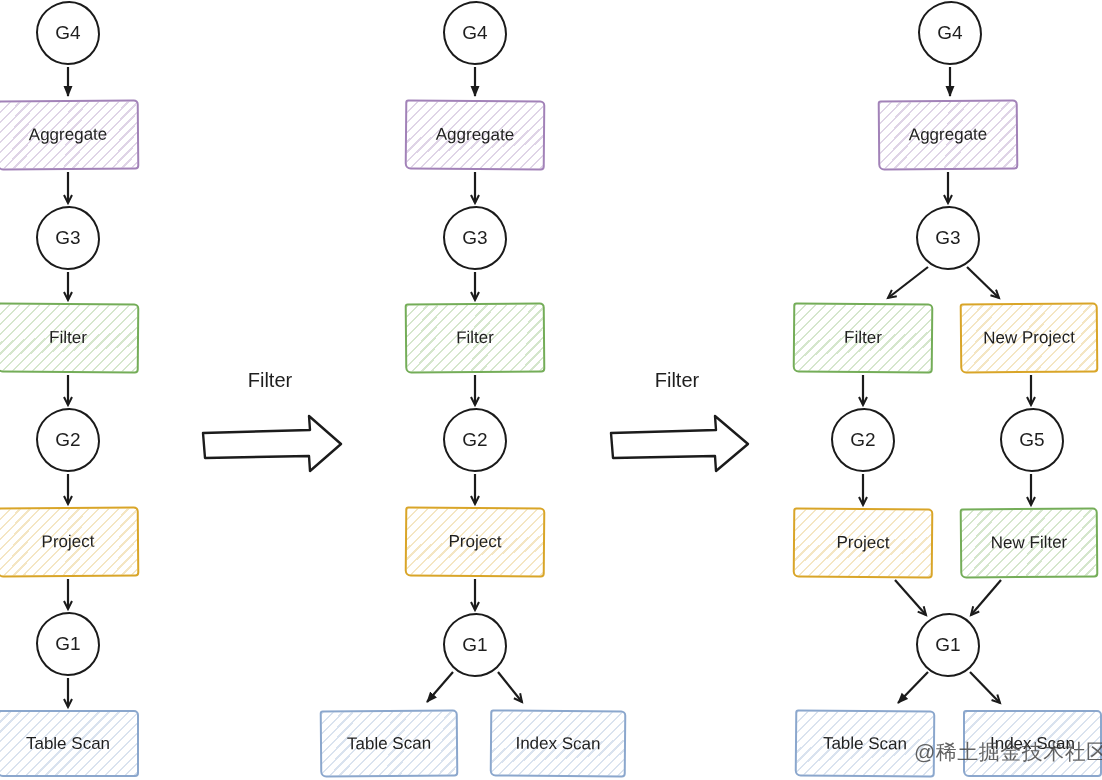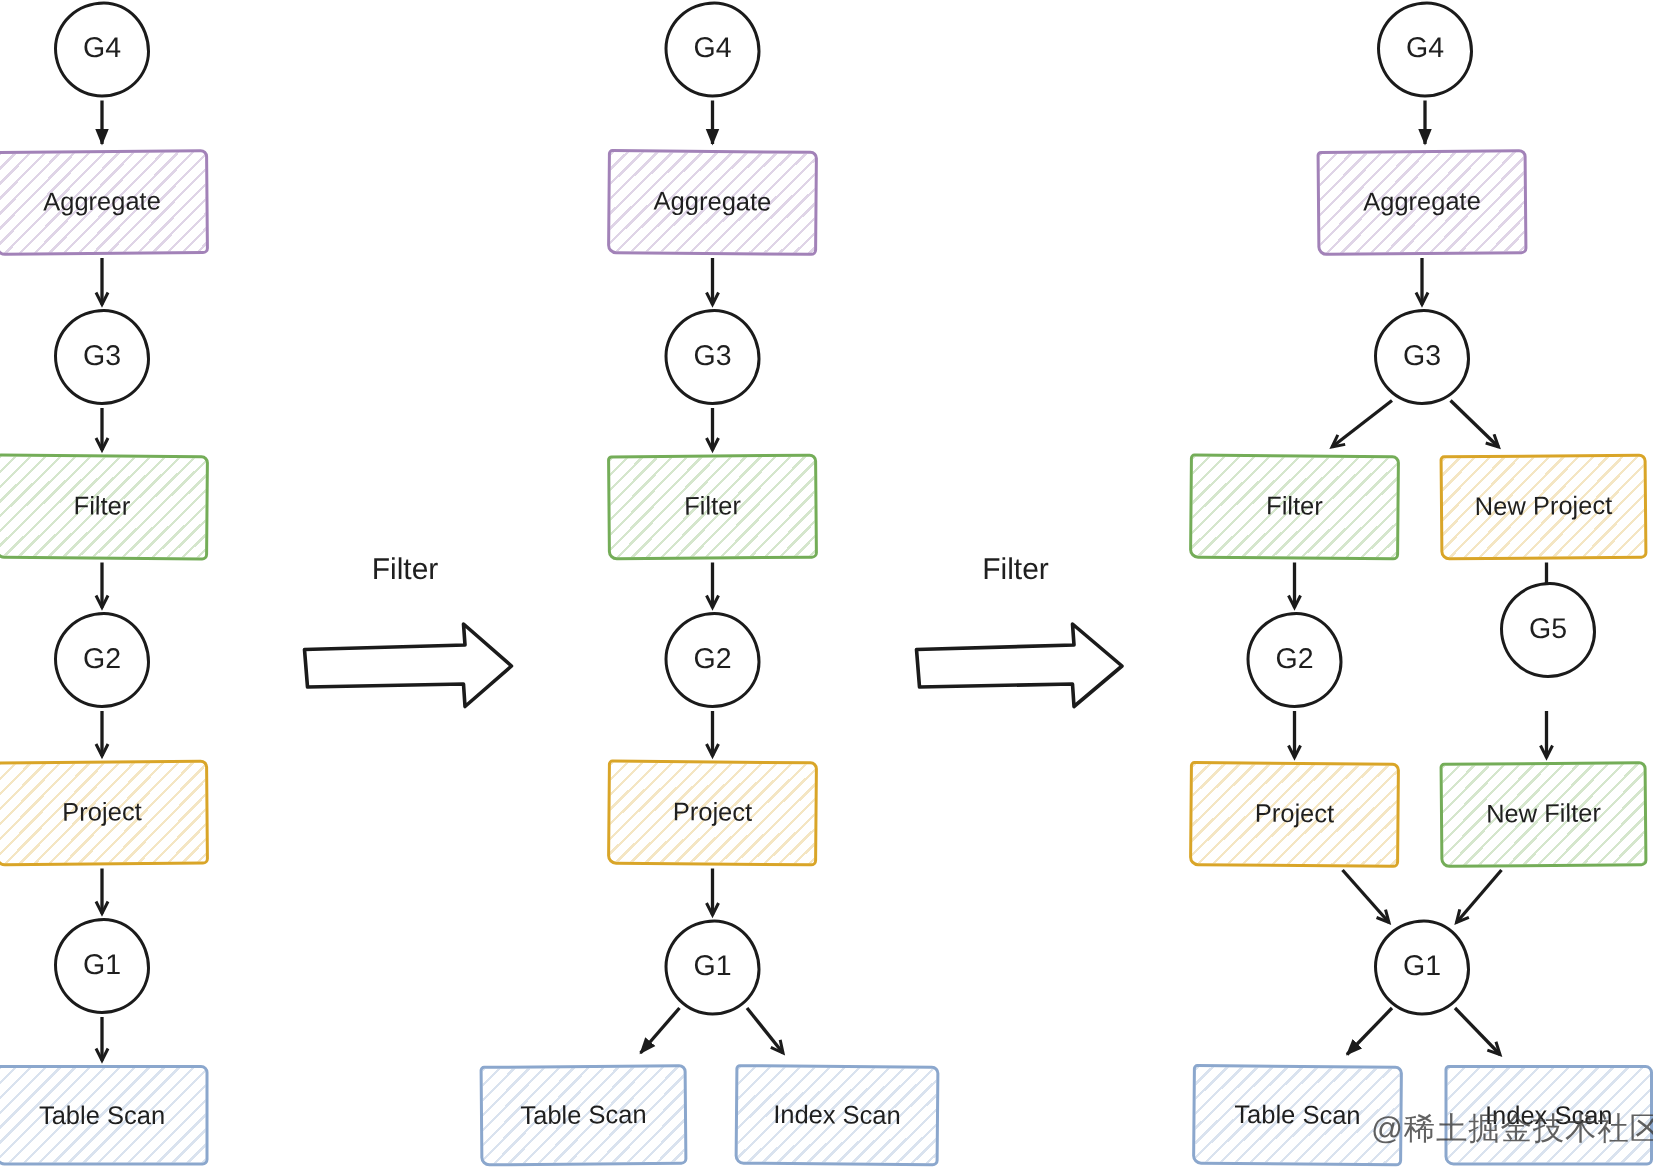--- a/index.html
+++ b/index.html
@@ -106,21 +106,21 @@
   <div class="circle" style="left:443px;top:613px;">G1</div>
   <div class="box blue scanbox tilt-l" style="left:320px;top:710px;width:138px;">Table Scan</div>
   <div class="box blue scanbox tilt-r" style="left:490px;top:710px;width:136px;">Index Scan</div>
 
   <div class="circle" style="left:918px;top:1px;">G4</div>
   <div class="box purple tilt-l" style="left:878px;top:100px;width:140px;">Aggregate</div>
   <div class="circle" style="left:916px;top:206px;">G3</div>
   <div class="box green tilt-r" style="left:793px;top:303px;width:140px;">Filter</div>
   <div class="box orange tilt-l" style="left:960px;top:303px;width:138px;">New Project</div>
   <div class="circle" style="left:831px;top:408px;">G2</div>
-  <div class="circle" style="left:1000px;top:388px;">G5</div>
+  <div class="circle" style="left:1000px;top:408px;">G5</div>
   <div class="box orange tilt-r" style="left:793px;top:508px;width:140px;">Project</div>
   <div class="box green tilt-l" style="left:960px;top:508px;width:138px;">New Filter</div>
   <div class="circle" style="left:916px;top:613px;">G1</div>
   <div class="box blue scanbox tilt-r" style="left:795px;top:710px;width:140px;">Table Scan</div>
   <div class="box blue scanbox" style="left:963px;top:710px;width:139px;">Index Scan</div>
 
   <div class="watermark">@稀土掘金技术社区</div>
 
 </div>
 

